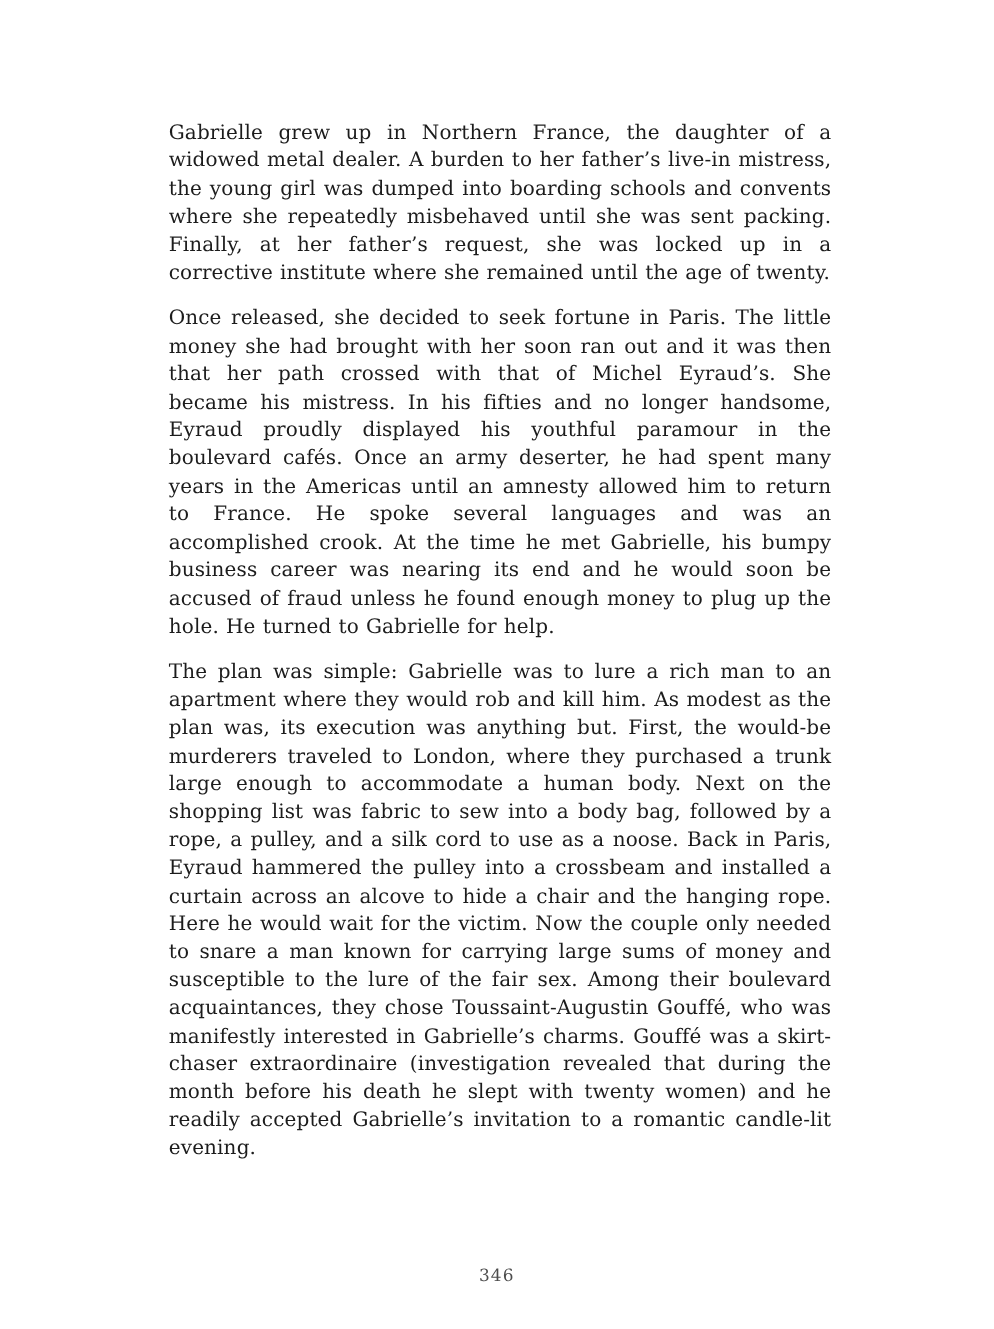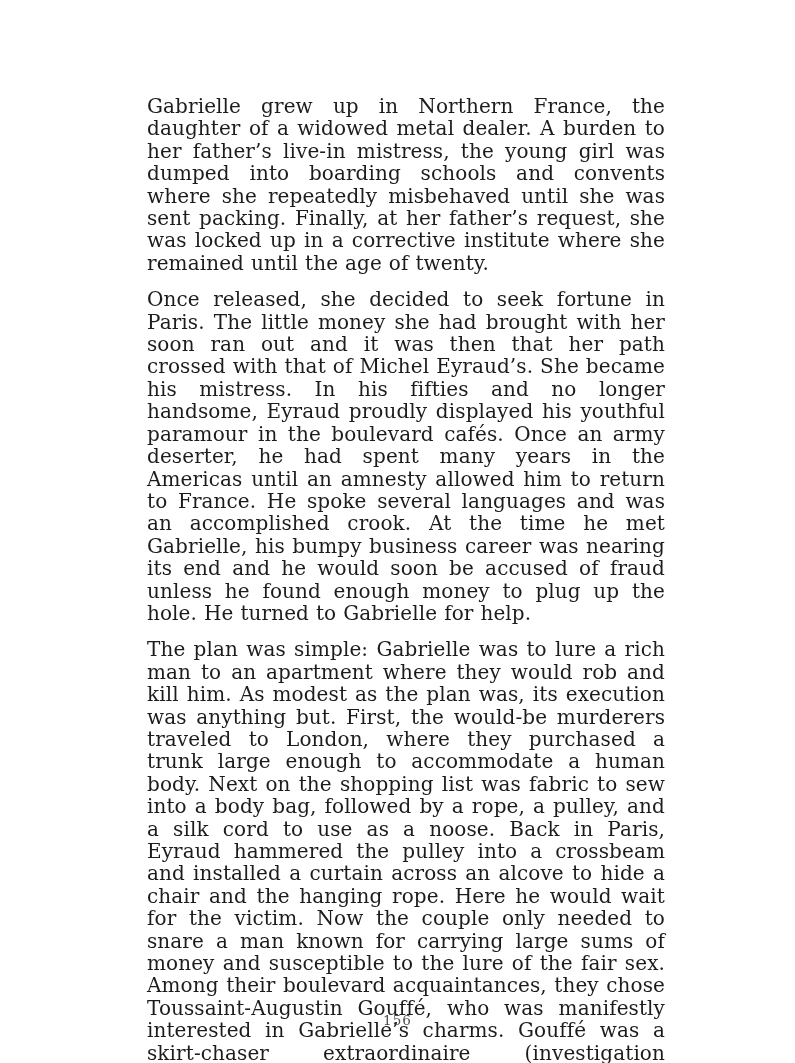--- a/index.html
+++ b/index.html
@@ -15,24 +15,24 @@
     color: #1c1c1c;
     overflow: hidden;
   }
   .page {
     position: absolute;
     left: 131px;
     top: 95px;
     width: 534px;
   }
   .para {
-    font-size: 20px;
+    font-size: 16px;
     line-height: 22.4px;
     text-align: justify;
-    margin: 0 0 14px 16px;
+    margin: 0 0 14px 4px;
     letter-spacing: 0.1px;
     word-spacing: 0.5px;
   }
   .para:last-child {
     margin-bottom: 0;
   }
   .footer {
     position: absolute;
     left: 0;
     width: 795px;
@@ -48,14 +48,14 @@
 </head>
 <body>
 
 <div class="page">
   <p class="para">Gabrielle grew up in Northern France, the daughter of a widowed metal dealer. A burden to her father’s live-in mistress, the young girl was dumped into boarding schools and convents where she repeatedly misbehaved until she was sent packing. Finally, at her father’s request, she was locked up in a corrective institute where she remained until the age of twenty.</p>
   <p class="para">Once released, she decided to seek fortune in Paris. The little money she had brought with her soon ran out and it was then that her path crossed with that of Michel Eyraud’s. She became his mistress. In his fifties and no longer handsome, Eyraud proudly displayed his youthful paramour in the boulevard cafés. Once an army deserter, he had spent many years in the Americas until an amnesty allowed him to return to France. He spoke several languages and was an accomplished crook. At the time he met Gabrielle, his bumpy business career was nearing its end and he would soon be accused of fraud unless he found enough money to plug up the hole. He turned to Gabrielle for help.</p>
   <p class="para">The plan was simple: Gabrielle was to lure a rich man to an apartment where they would rob and kill him. As modest as the plan was, its execution was anything but. First, the would-be murderers traveled to London, where they purchased a trunk large enough to accommodate a human body. Next on the shopping list was fabric to sew into a body bag, followed by a rope, a pulley, and a silk cord to use as a noose. Back in Paris, Eyraud hammered the pulley into a crossbeam and installed a curtain across an alcove to hide a chair and the hanging rope. Here he would wait for the victim. Now the couple only needed to snare a man known for carrying large sums of money and susceptible to the lure of the fair sex. Among their boulevard acquaintances, they chose Toussaint-Augustin Gouffé, who was manifestly interested in Gabrielle’s charms. Gouffé was a skirt-chaser extraordinaire (investigation revealed that during the month before his death he slept with twenty women) and he readily accepted Gabrielle’s invitation to a romantic candle-lit evening.</p>
 </div>
 
 <div class="footer">
-  <span class="page-number">156</span>
+  <span class="page-number">346</span>
 </div>
 
 </body></html>

